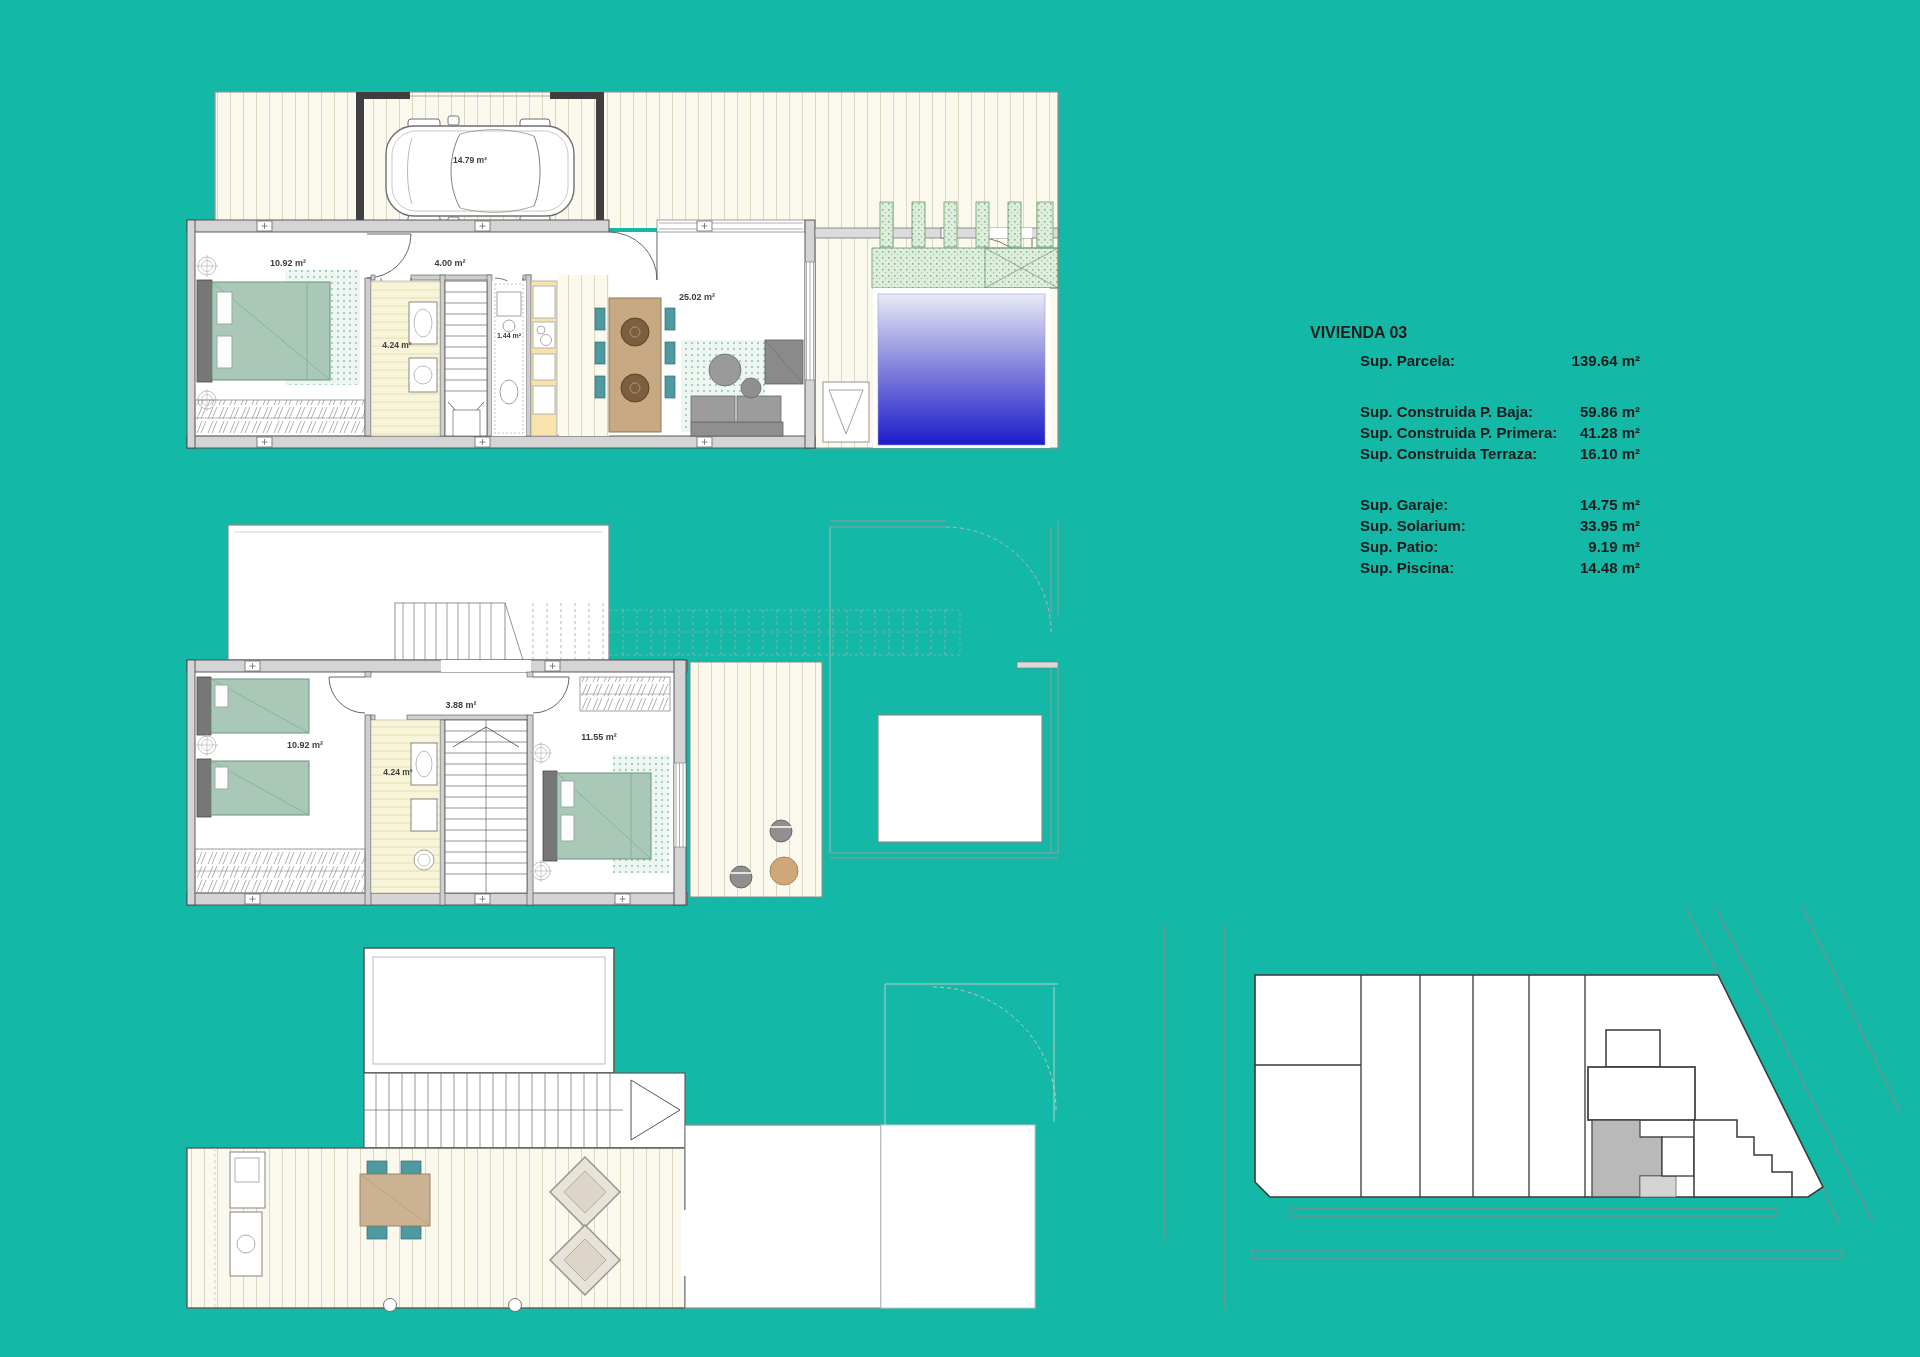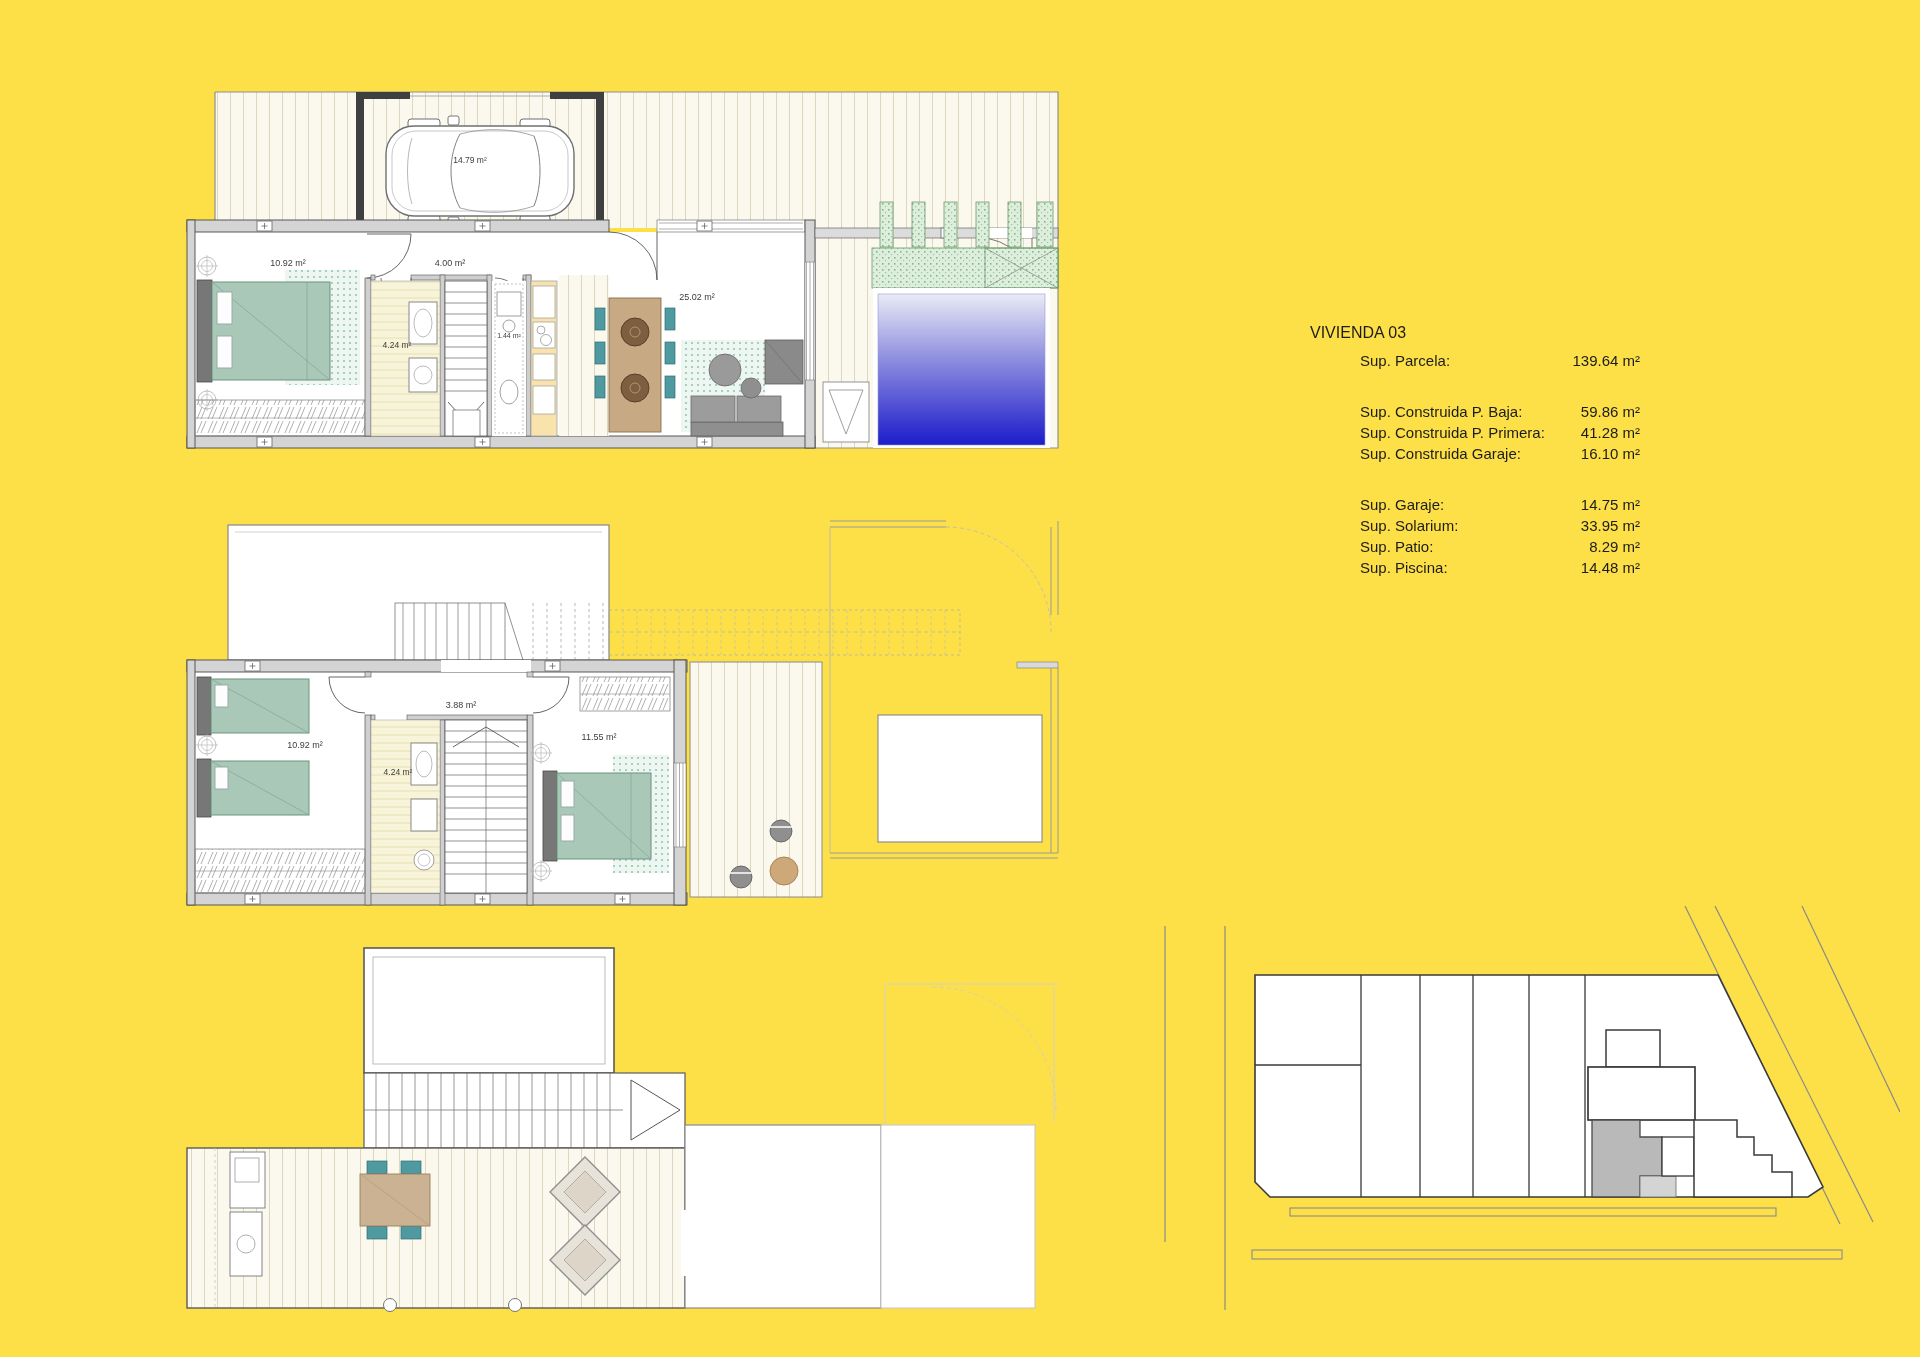--- a/index.html
+++ b/index.html
@@ -1,17 +1,17 @@
 <!DOCTYPE html>
 <html><head>
 <meta charset="utf-8">
 <style>
   html,body{margin:0;padding:0;background:#fff;}
-  .sheet{position:relative;width:1920px;height:1357px;background:#fde047;
-         font-family:"Liberation Sans",sans-serif;overflow:hidden;}
+  .sheet{position:relative;width:1920px;height:1357px;background:#14b8a6;
+         font-family:"Liberation Sans",sans-serif;overflow:hidden;font-weight:bold;}
   .sheet svg{position:absolute;}
   .info-panel{position:absolute;left:1310px;top:324px;width:330px;color:#1c1c1c;}
   .info-title{font-size:16px;margin-bottom:8px;}
   .info-row{position:relative;height:21px;font-size:15px;line-height:21px;}
   .info-row .lbl{position:absolute;left:50px;white-space:nowrap;}
   .info-row .val{position:absolute;right:0;white-space:nowrap;}
   .gap{margin-top:30px;}
   svg text{font-family:"Liberation Sans",sans-serif;fill:#3c3c3c;}
 </style>
 </head>
@@ -392,34 +392,34 @@
     </div>
     <div class="info-row gap">
       <span class="lbl">Sup. Construida P. Baja:</span>
       <span class="val">59.86 m²</span>
     </div>
     <div class="info-row">
       <span class="lbl">Sup. Construida P. Primera:</span>
       <span class="val">41.28 m²</span>
     </div>
     <div class="info-row">
-      <span class="lbl">Sup. Construida Garaje:</span>
+      <span class="lbl">Sup. Construida Terraza:</span>
       <span class="val">16.10 m²</span>
     </div>
     <div class="info-row gap">
       <span class="lbl">Sup. Garaje:</span>
       <span class="val">14.75 m²</span>
     </div>
     <div class="info-row">
       <span class="lbl">Sup. Solarium:</span>
       <span class="val">33.95 m²</span>
     </div>
     <div class="info-row">
       <span class="lbl">Sup. Patio:</span>
-      <span class="val">8.29 m²</span>
+      <span class="val">9.19 m²</span>
     </div>
     <div class="info-row">
       <span class="lbl">Sup. Piscina:</span>
       <span class="val">14.48 m²</span>
     </div>
   </div>
 
   <svg style="left:1140px;top:890px;" width="760" height="440" viewBox="0 0 760 440">
     <g>
       <path d="M25,36 V352" stroke="#8a8a8a" stroke-width="1.2" fill="none"></path>

